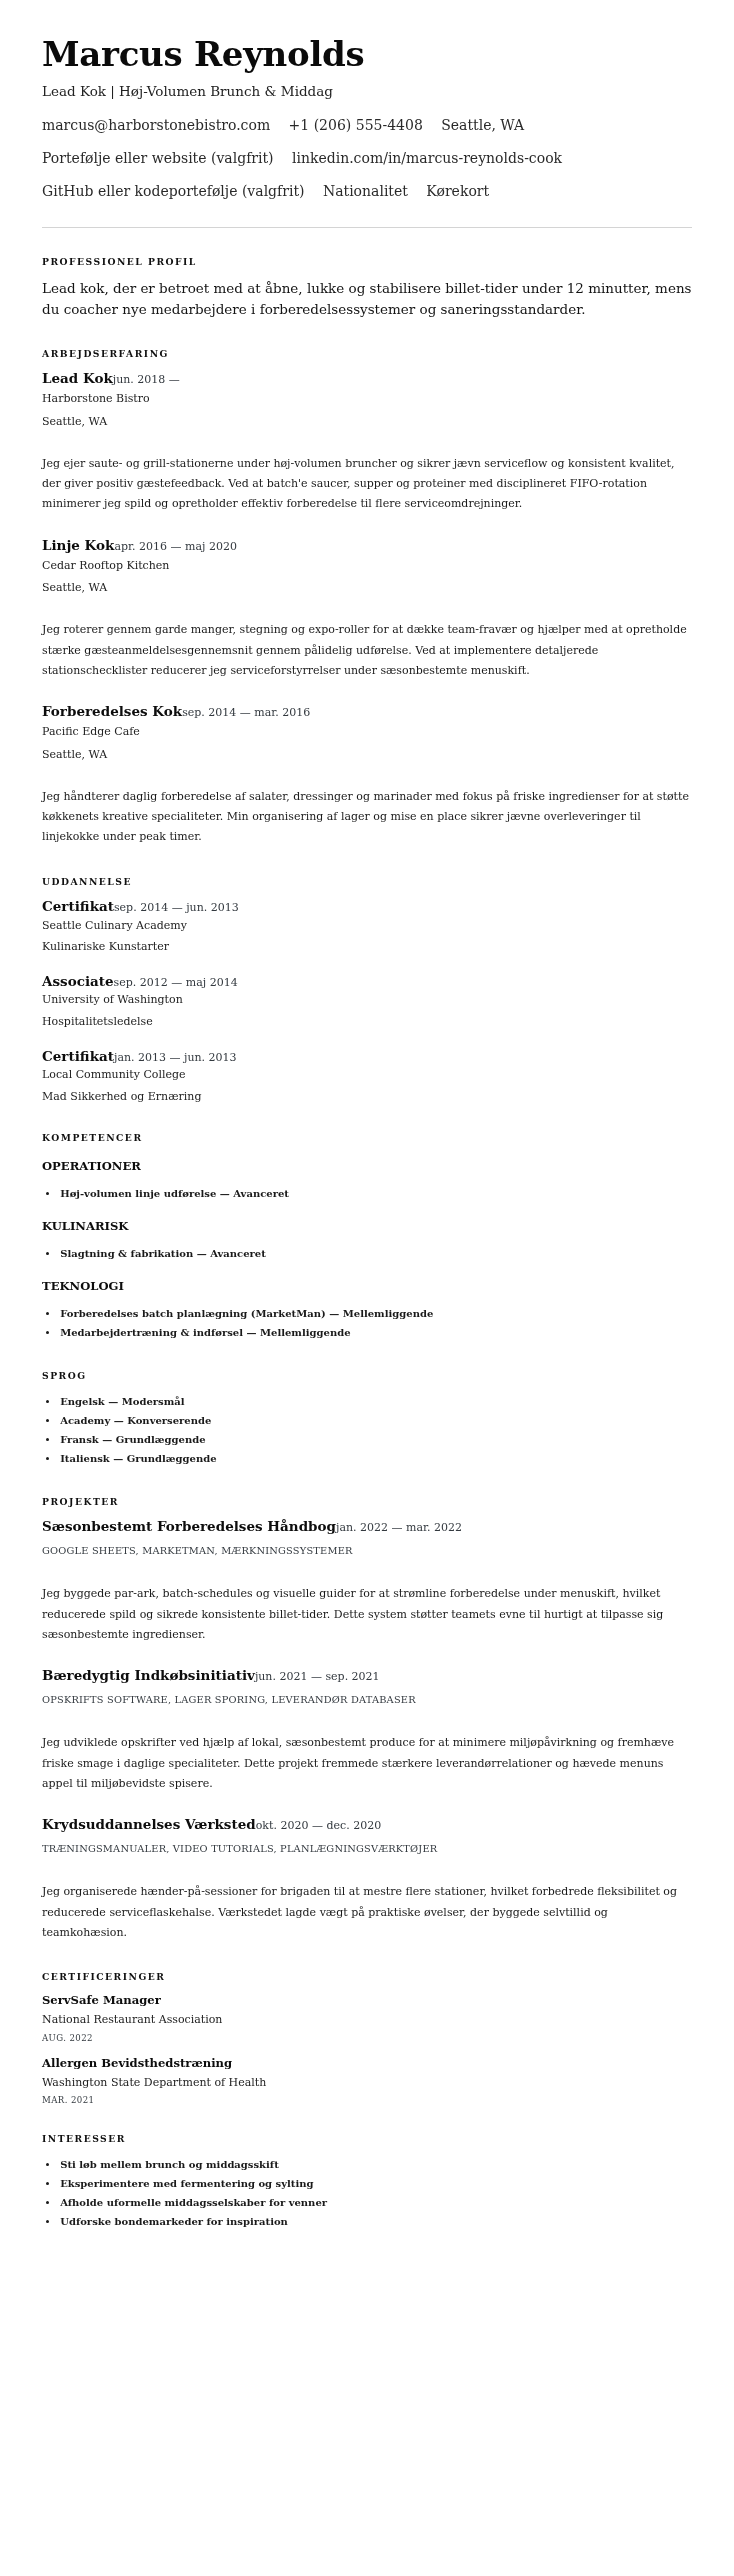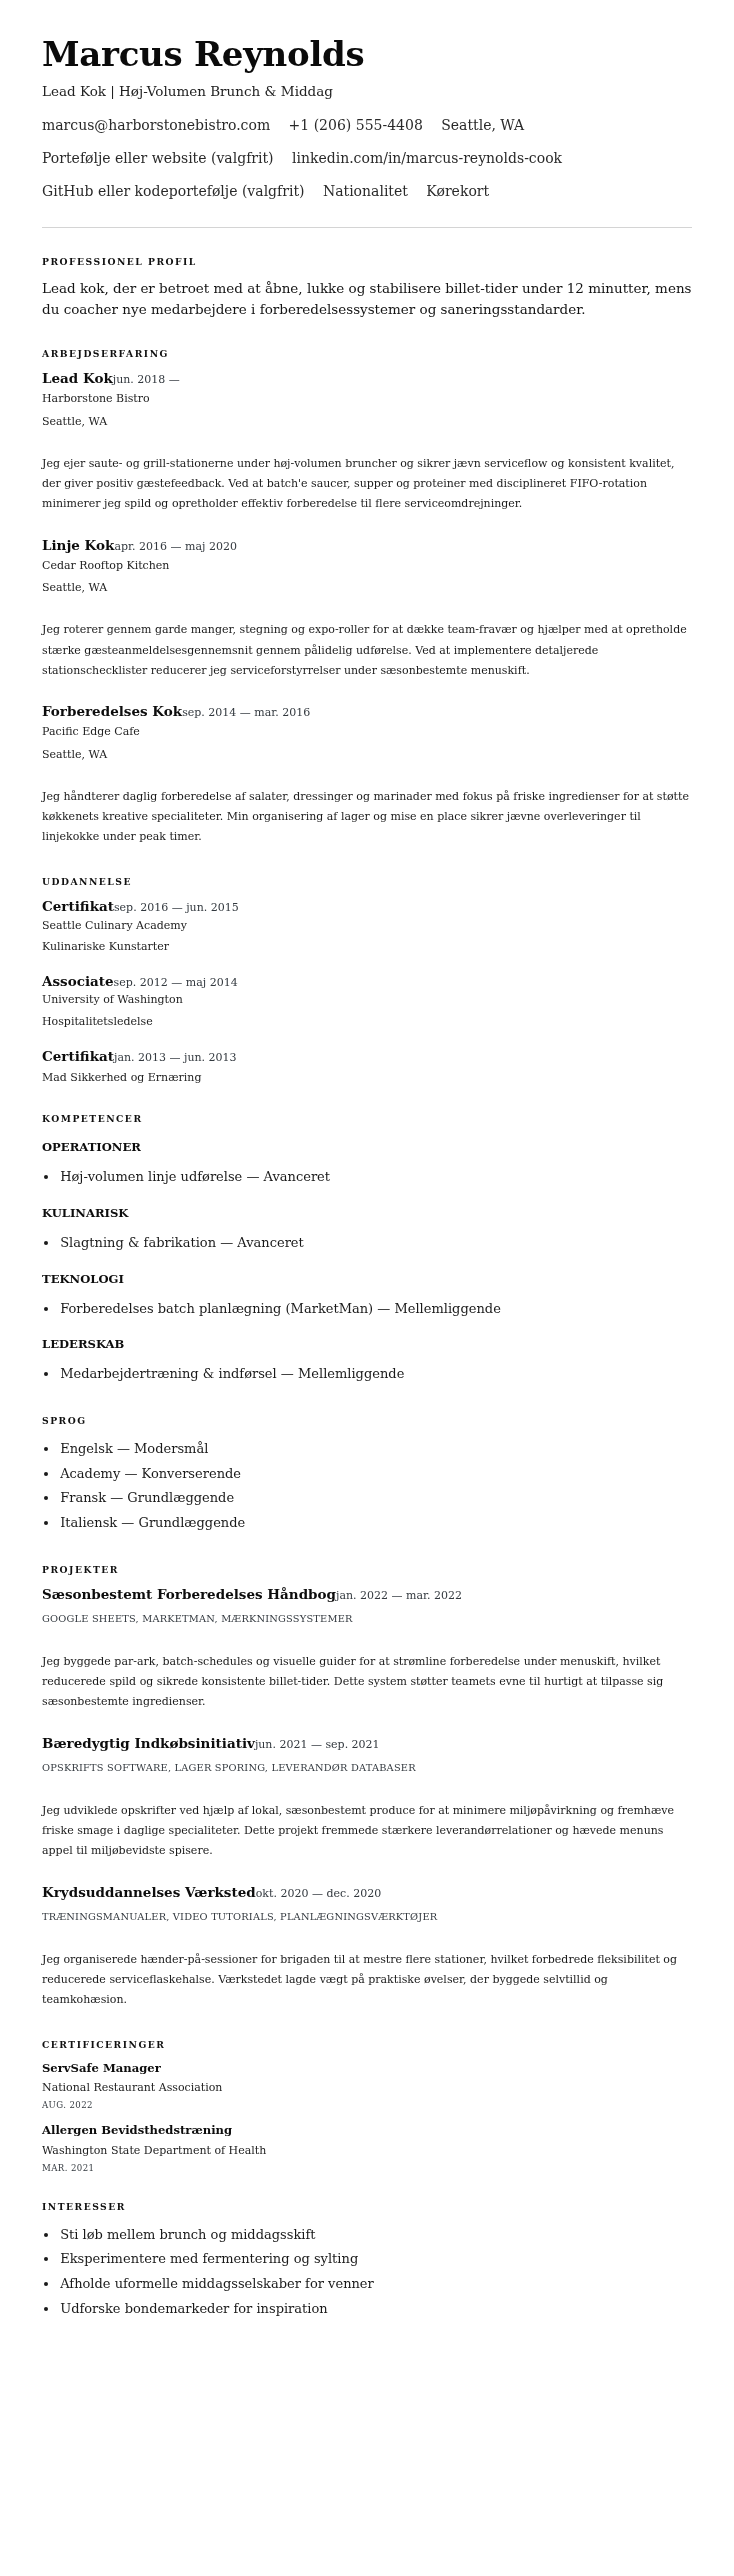--- a/index.html
+++ b/index.html
@@ -34,21 +34,21 @@
   .entry-loc { font-size: 11px; color: #222; margin-top: 7.3px; line-height: 1.4; }
   .entry-desc { font-size: 11px; line-height: 1.85; color: #1a1a1a; margin: 24.5px 0 0 0; }
 
   .edu-entry { margin-bottom: 18.4px; }
   .edu-entry .entry-sub { margin-top: 3.7px; }
   .edu-entry .entry-loc { margin-top: 6.1px; }
 
   
   .skill-group-title { font-size: 11.6px; font-weight: bold; margin: 16px 0 11px 0; color: #0d0d0d; }
   ul.bullets { margin: 0; padding-left: 17px; list-style: disc; }
-  ul.bullets li { font-size: 13px; line-height: 1.9; color: #1a1a1a; padding-left: 1.2px; }
+  ul.bullets li { font-size: 10px; line-height: 1.9; color: #1a1a1a; padding-left: 1.2px; font-weight: bold; }
 
   
   .proj-tech { font-size: 9.8px; letter-spacing: 0.2px; color: #33393f; margin-top: 11px; text-transform: uppercase; }
   .proj .entry-desc { margin-top: 28px; }
 
   
   .cert { margin-bottom: 13.5px; }
   .cert-title { font-size: 11.6px; font-weight: bold; color: #0d0d0d; }
   .cert-issuer { font-size: 11px; color: #222; margin-top: 6.1px; }
   .cert-date { font-size: 8.6px; letter-spacing: 0.4px; color: #33393f; margin-top: 6.1px; text-transform: uppercase; }
@@ -113,40 +113,41 @@
       <p class="entry-desc">Jeg håndterer daglig forberedelse af salater, dressinger og marinader med fokus på friske ingredienser for at støtte køkkenets kreative specialiteter. Min organisering af lager og mise en place sikrer jævne overleveringer til linjekokke under peak timer.</p>
     </div>
   </section>
 
   <section class="section">
     <h2 class="section-title">Uddannelse</h2>
 
     <div class="edu-entry">
       <div class="entry-head">
         <span class="entry-title">Certifikat</span>
-        <span class="entry-date">sep. 2016 — jun. 2015</span>
+        <span class="entry-date">sep. 2014 — jun. 2013</span>
       </div>
       <div class="entry-sub">Seattle Culinary Academy</div>
       <div class="entry-loc">Kulinariske Kunstarter</div>
     </div>
 
     <div class="edu-entry">
       <div class="entry-head">
         <span class="entry-title">Associate</span>
         <span class="entry-date">sep. 2012 — maj 2014</span>
       </div>
       <div class="entry-sub">University of Washington</div>
       <div class="entry-loc">Hospitalitetsledelse</div>
     </div>
 
     <div class="edu-entry">
       <div class="entry-head">
         <span class="entry-title">Certifikat</span>
         <span class="entry-date">jan. 2013 — jun. 2013</span>
       </div>
+      <div class="entry-sub">Local Community College</div>
       <div class="entry-loc">Mad Sikkerhed og Ernæring</div>
     </div>
   </section>
 
   <section class="section">
     <h2 class="section-title">Kompetencer</h2>
 
     <div class="skill-group-title" style="text-transform:uppercase;">Operationer</div>
     <ul class="bullets">
       <li>Høj-volumen linje udførelse — Avanceret</li>
@@ -155,21 +156,20 @@
     <div class="skill-group-title" style="text-transform:uppercase;">Kulinarisk</div>
     <ul class="bullets">
       <li>Slagtning &amp; fabrikation — Avanceret</li>
     </ul>
 
     <div class="skill-group-title" style="text-transform:uppercase;">Teknologi</div>
     <ul class="bullets">
       <li>Forberedelses batch planlægning (MarketMan) — Mellemliggende</li>
     </ul>
 
-    <div class="skill-group-title" style="text-transform:uppercase;">Lederskab</div>
     <ul class="bullets">
       <li>Medarbejdertræning &amp; indførsel — Mellemliggende</li>
     </ul>
   </section>
 
   <section class="section">
     <h2 class="section-title">Sprog</h2>
     <ul class="bullets">
       <li>Engelsk — Modersmål</li>
       <li>Academy — Konverserende</li>

